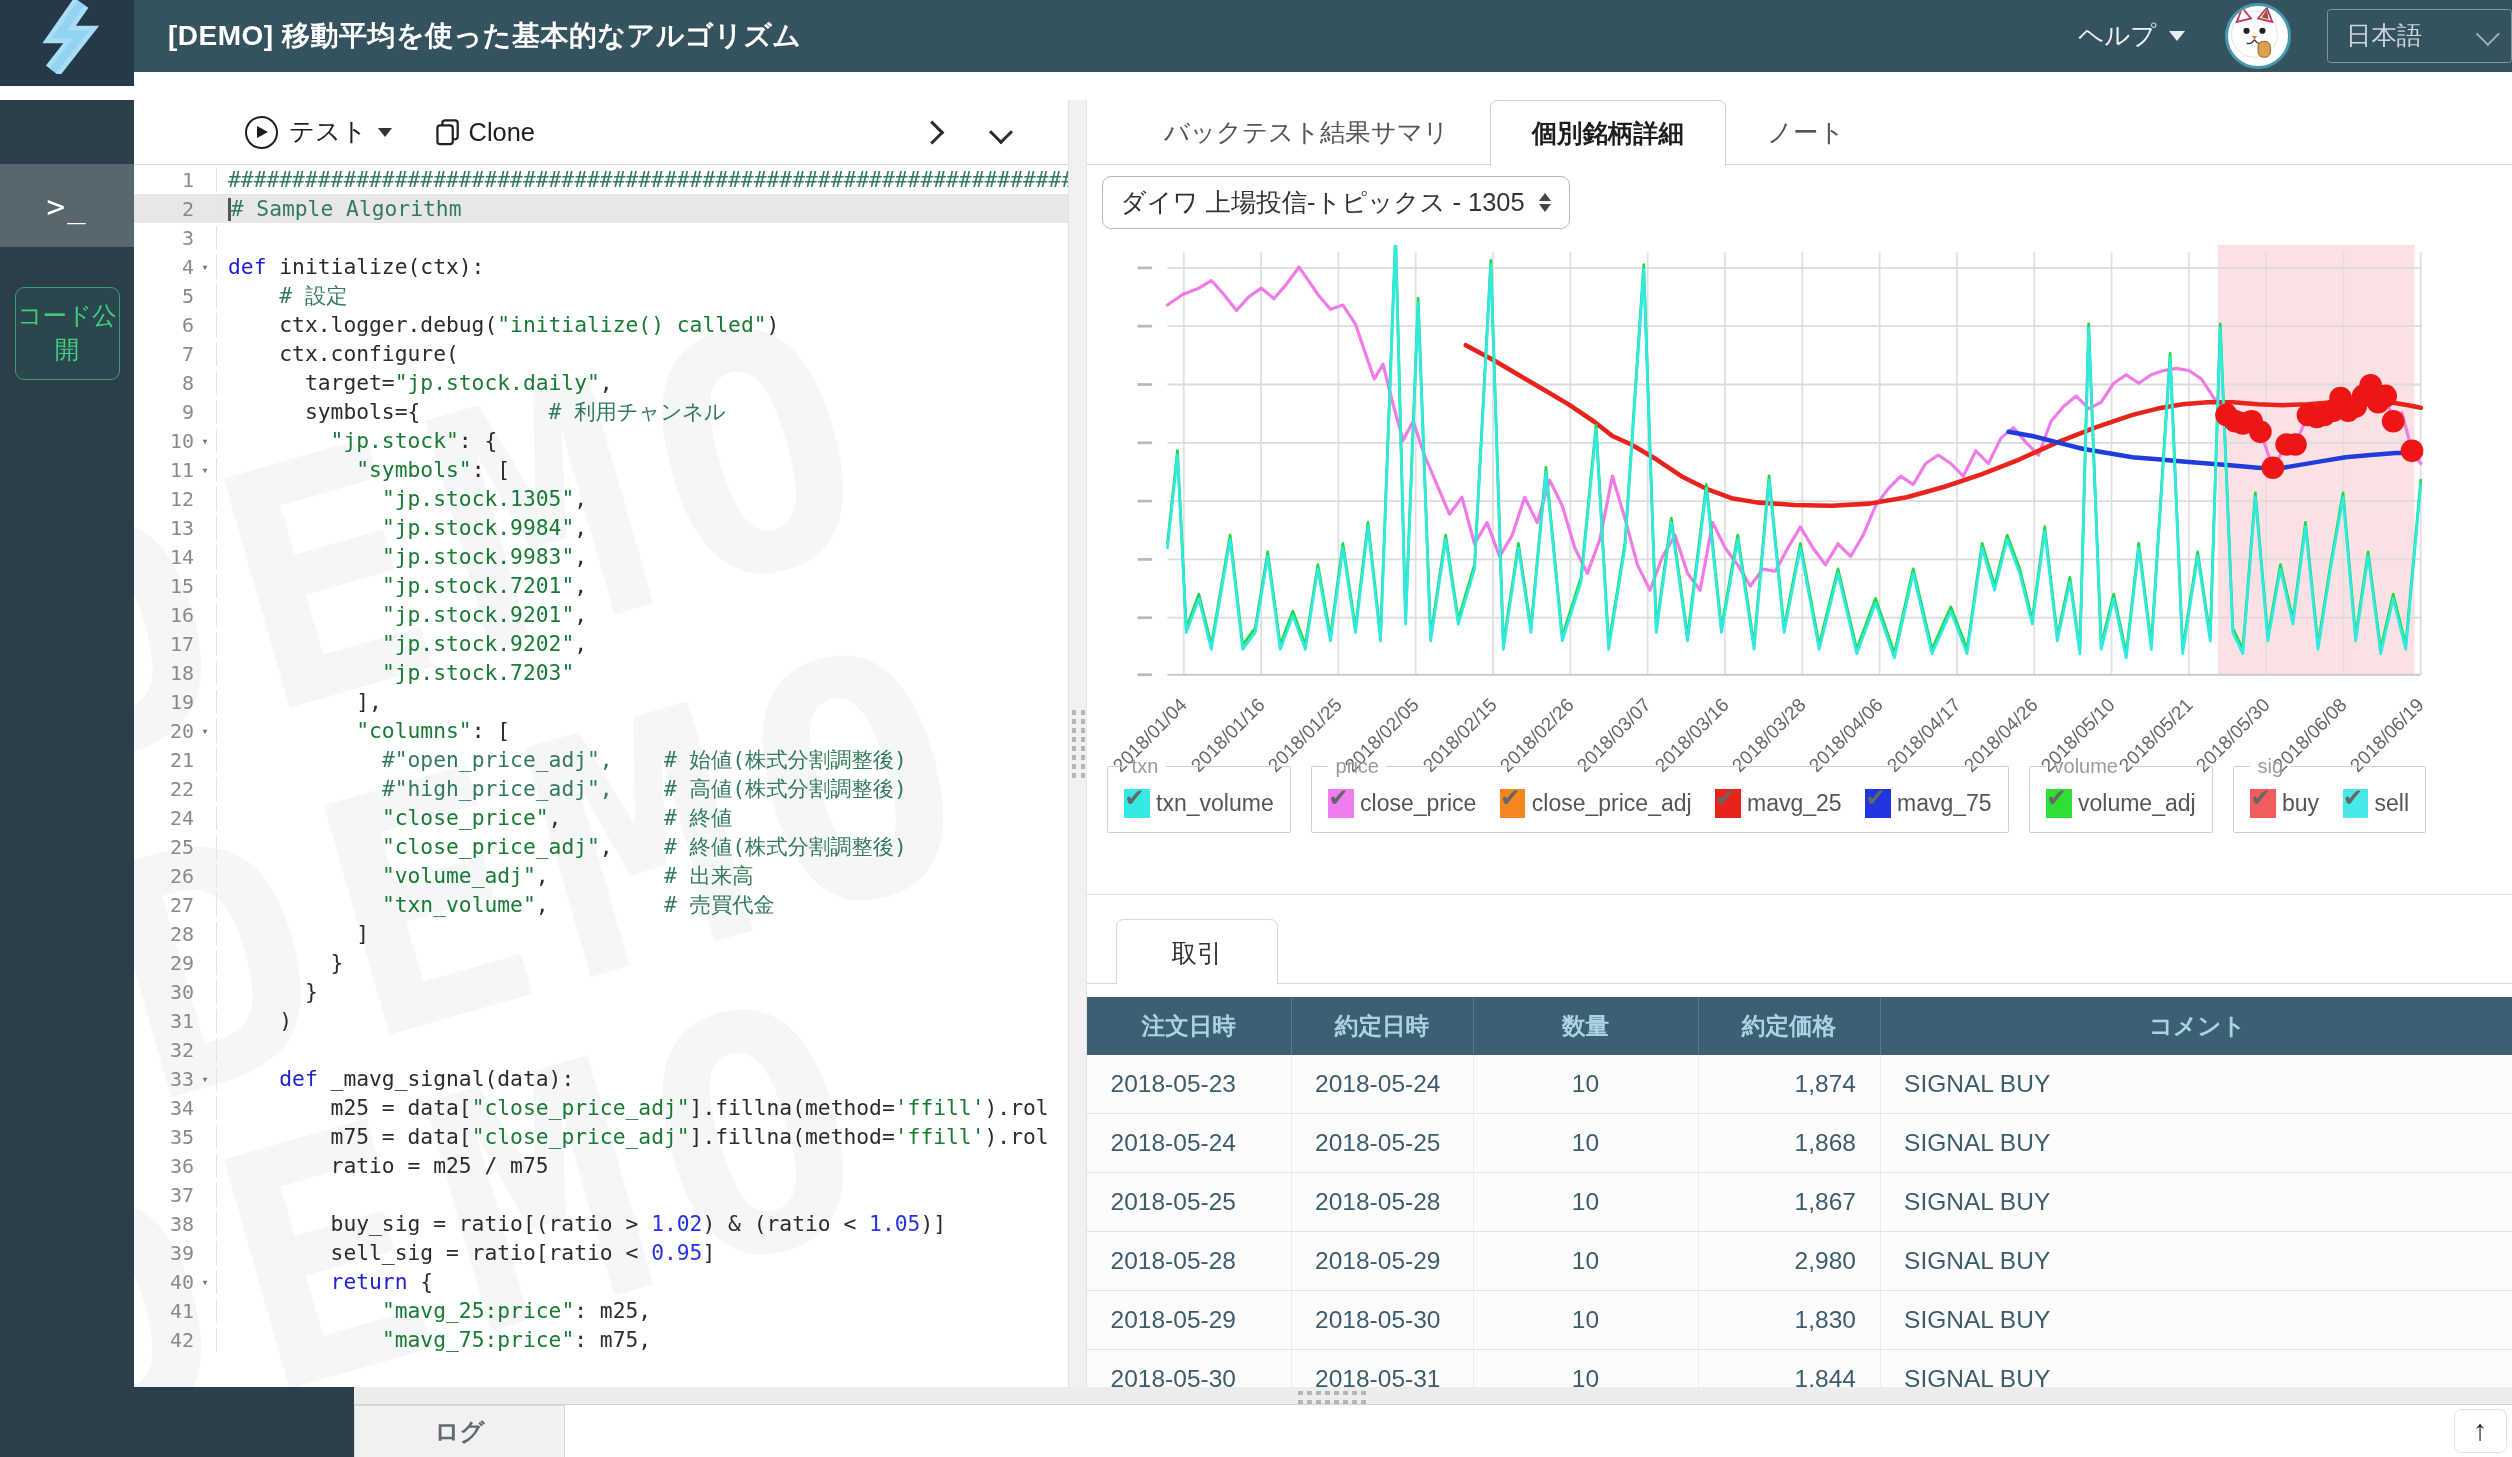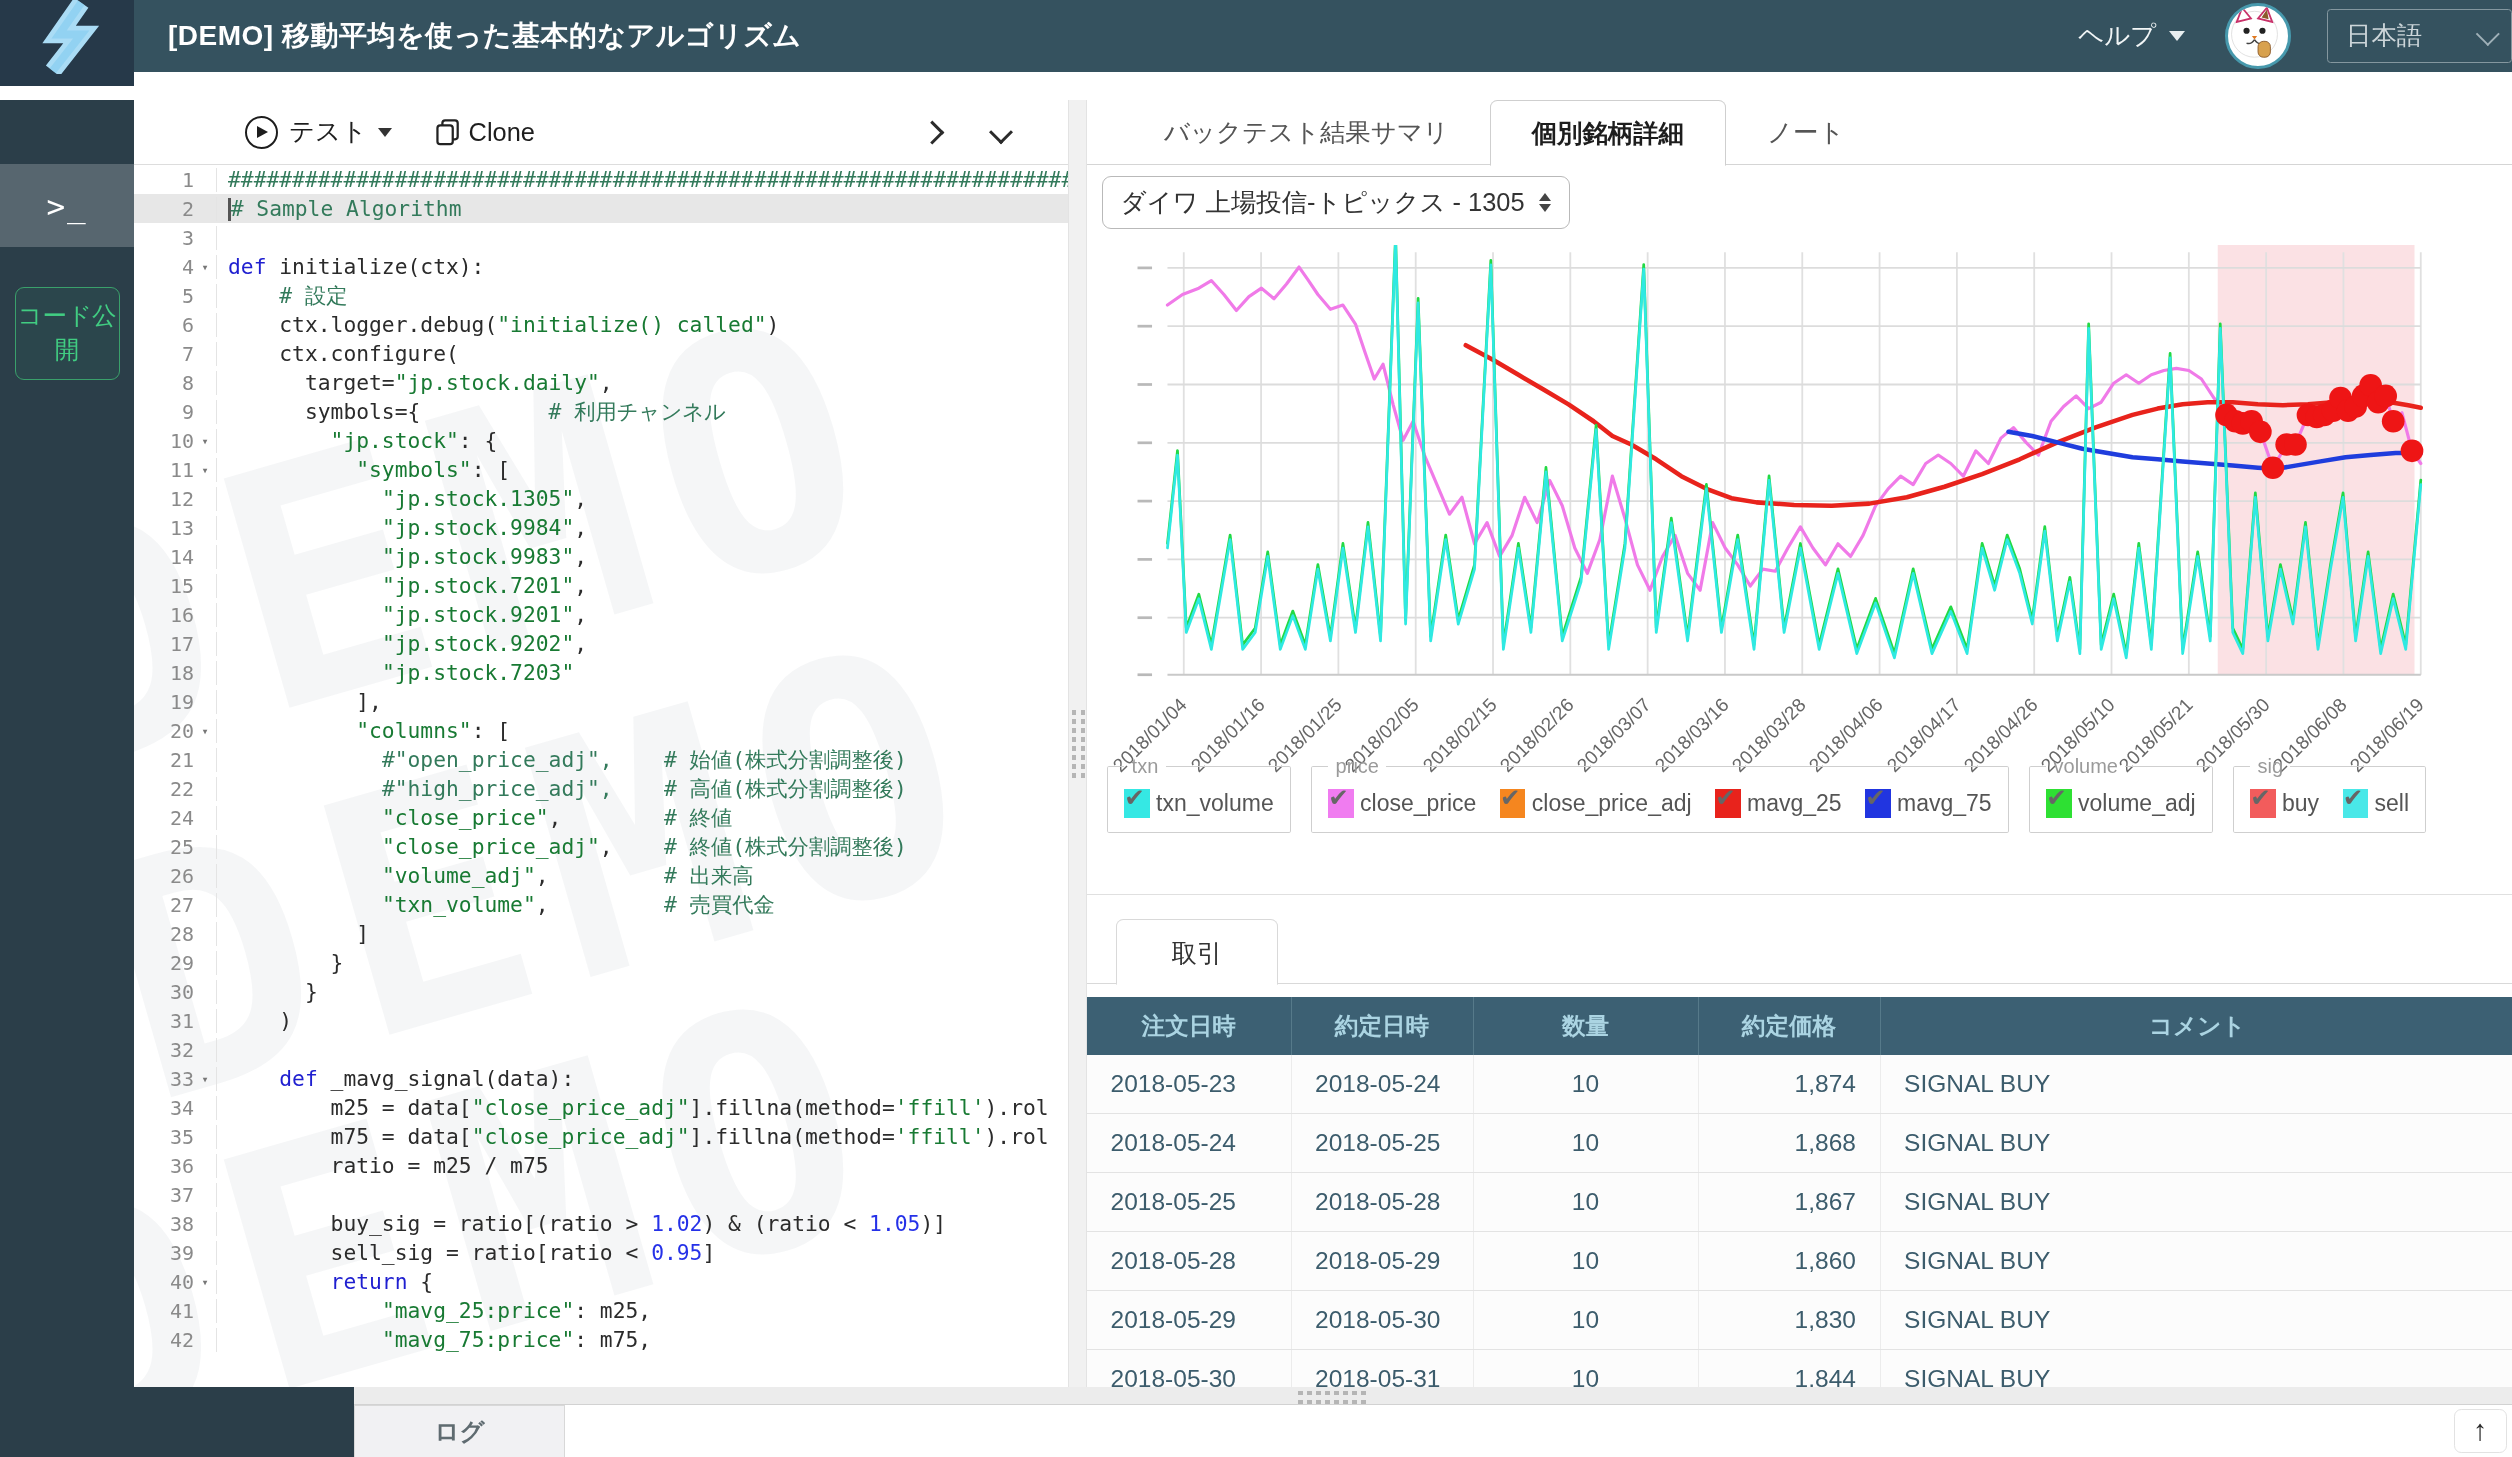--- a/index.html
+++ b/index.html
@@ -692,21 +692,21 @@
               <td class="a-l">2018-05-25</td>
               <td class="a-l">2018-05-28</td>
               <td class="a-c">10</td>
               <td class="a-r">1,867</td>
               <td class="a-l">SIGNAL BUY</td>
             </tr>
             <tr>
               <td class="a-l">2018-05-28</td>
               <td class="a-l">2018-05-29</td>
               <td class="a-c">10</td>
-              <td class="a-r">1,860</td>
+              <td class="a-r">2,980</td>
               <td class="a-l">SIGNAL BUY</td>
             </tr>
             <tr>
               <td class="a-l">2018-05-29</td>
               <td class="a-l">2018-05-30</td>
               <td class="a-c">10</td>
               <td class="a-r">1,830</td>
               <td class="a-l">SIGNAL BUY</td>
             </tr>
             <tr>

